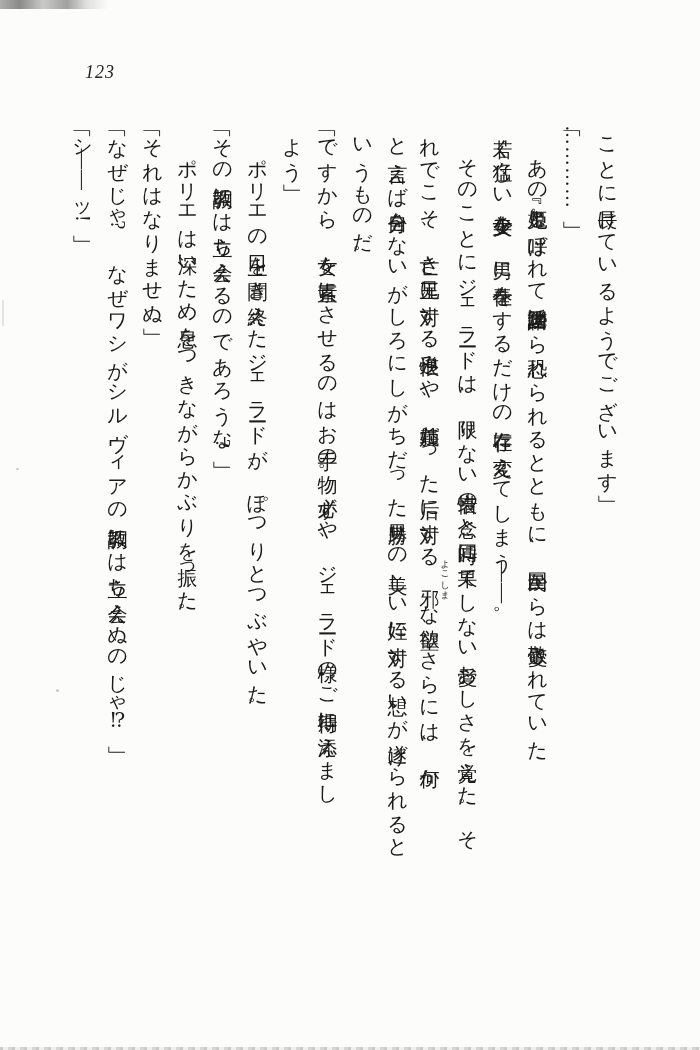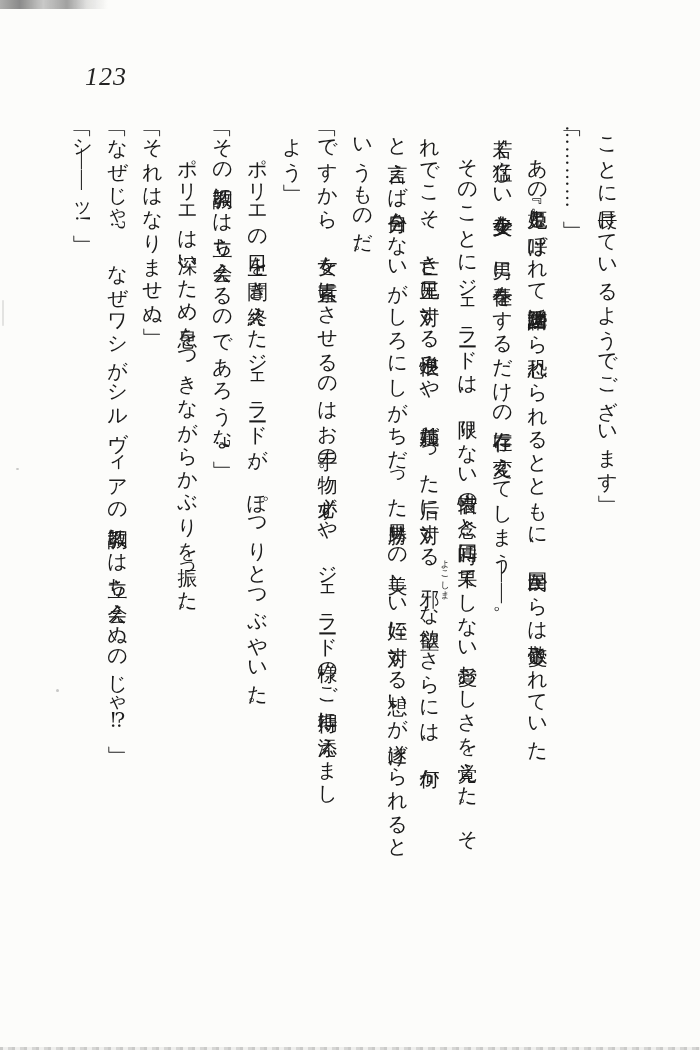--- a/index.html
+++ b/index.html
@@ -32,21 +32,21 @@
     opacity:.75;
   }
   .speck{position:absolute;background:rgba(120,120,120,.4);border-radius:50%;}
   .s1{left:16px;top:468px;width:3px;height:2px;}
   .s2{left:56px;top:689px;width:3px;height:3px;}
   .s3{left:2px;top:300px;width:2px;height:26px;background:rgba(150,150,150,.25);border-radius:2px;}
 
   .page-number{
     position:absolute;left:85px;top:62px;
     font-style:italic;
-    font-size:26px;
+    font-size:18px;
     letter-spacing:1px;
     color:#242424;
   }
   .text-block{
     position:absolute;top:124px;left:65px;
     width:560px;height:846px;
     writing-mode:vertical-rl;
     text-orientation:mixed;
     font-size:20px;
     line-height:35px;

